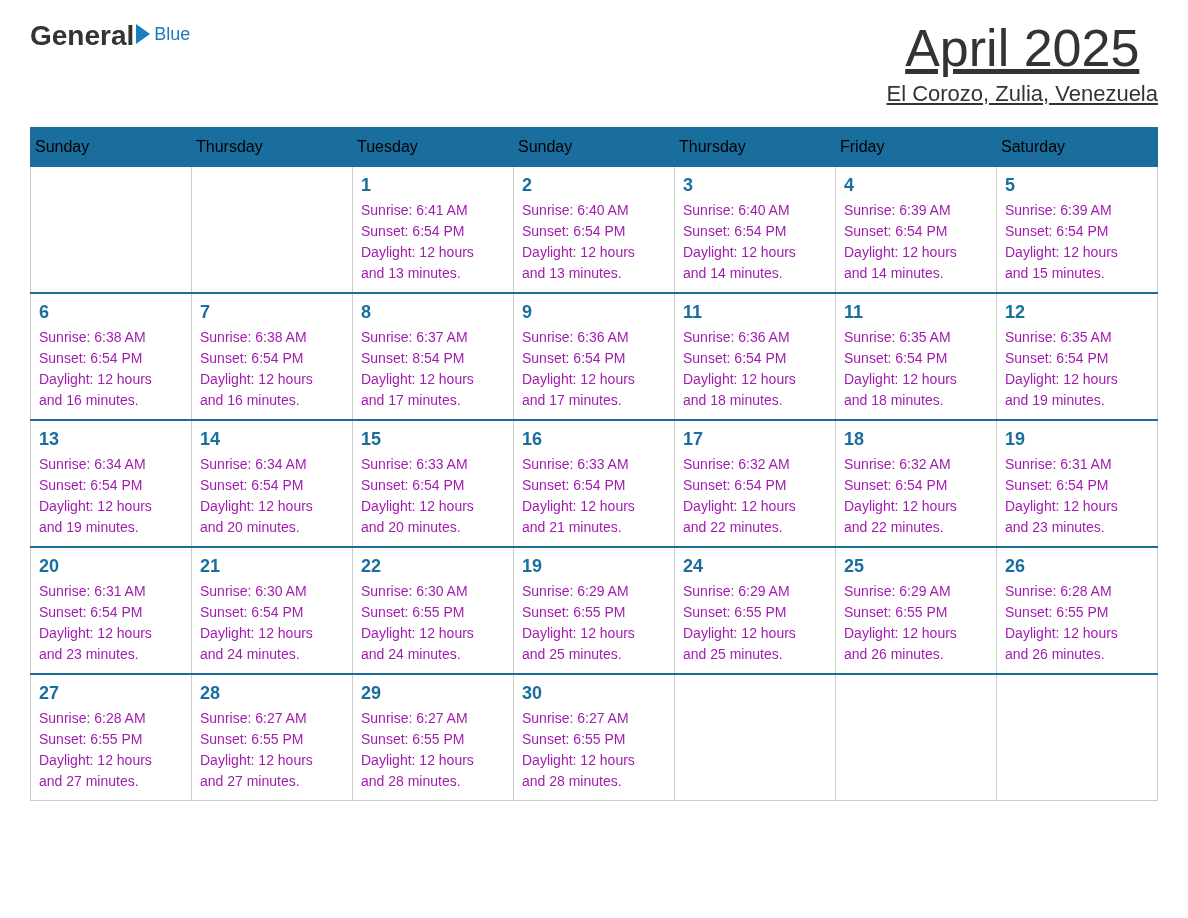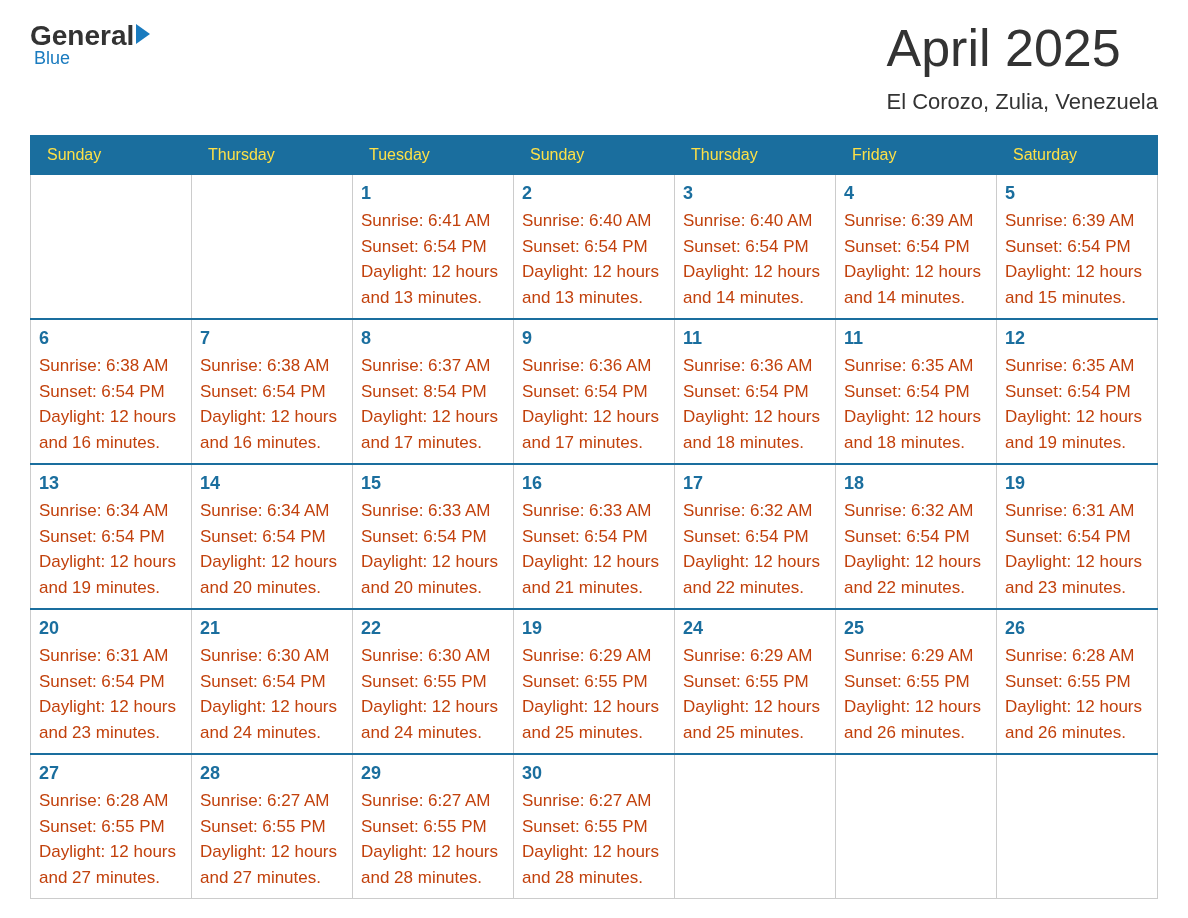--- a/index.html
+++ b/index.html
@@ -12,22 +12,21 @@
       padding: 20px 30px;
     }
     .header {
       display: flex;
       justify-content: space-between;
       align-items: flex-start;
       margin-bottom: 20px;
     }
     .logo {
       display: flex;
-      flex-direction: column;
-      align-items: flex-start;
+      align-items: center;
     }
     .logo-text {
       display: flex;
       align-items: center;
       font-size: 28px;
       font-weight: bold;
       color: #333;
     }
     .logo-general { color: #333; }
     .logo-arrow {
@@ -40,42 +39,43 @@
       margin-top: -4px;
     }
     .logo-underline {
       font-size: 18px;
       color: #1a7bbf;
       font-weight: normal;
       margin-top: -4px;
       margin-left: 4px;
     }
     .title-section {
-      text-align: left;
+      text-align: center;
+      text-decoration: underline;
     }
     .month-title {
       font-size: 52px;
       font-weight: normal;
       color: #333;
       line-height: 1.1;
     }
     .location {
       font-size: 22px;
       color: #333;
-      margin-top: 12px;
+      margin-top: 4px;
     }
     .calendar {
       width: 100%;
       border-collapse: collapse;
       border: 1px solid #ccc;
     }
     .calendar th {
       background-color: #1a6e9e;
-      color: #fde047;
-      padding: 10px 16px;
+      color: #000000;
+      padding: 10px 4px;
       font-size: 16px;
       font-weight: normal;
       text-align: left;
       border: 1px solid #1a6e9e;
     }
     .calendar td {
       vertical-align: top;
       padding: 8px;
       border: 1px solid #ccc;
       width: 14.28%;
@@ -84,22 +84,22 @@
       color: #333;
     }
     .day-number {
       font-size: 18px;
       font-weight: bold;
       color: #1a6e9e;
       display: block;
       margin-bottom: 4px;
     }
     .day-info {
-      font-size: 17px;
-      color: #c2410c;
+      font-size: 14px;
+      color: #a21caf;
       line-height: 1.5;
     }
     .empty-cell {
       background: #fff;
     }
     .row-divider td {
       border-top: 2px solid #1a6e9e;
     }
   </style>
 </head>

